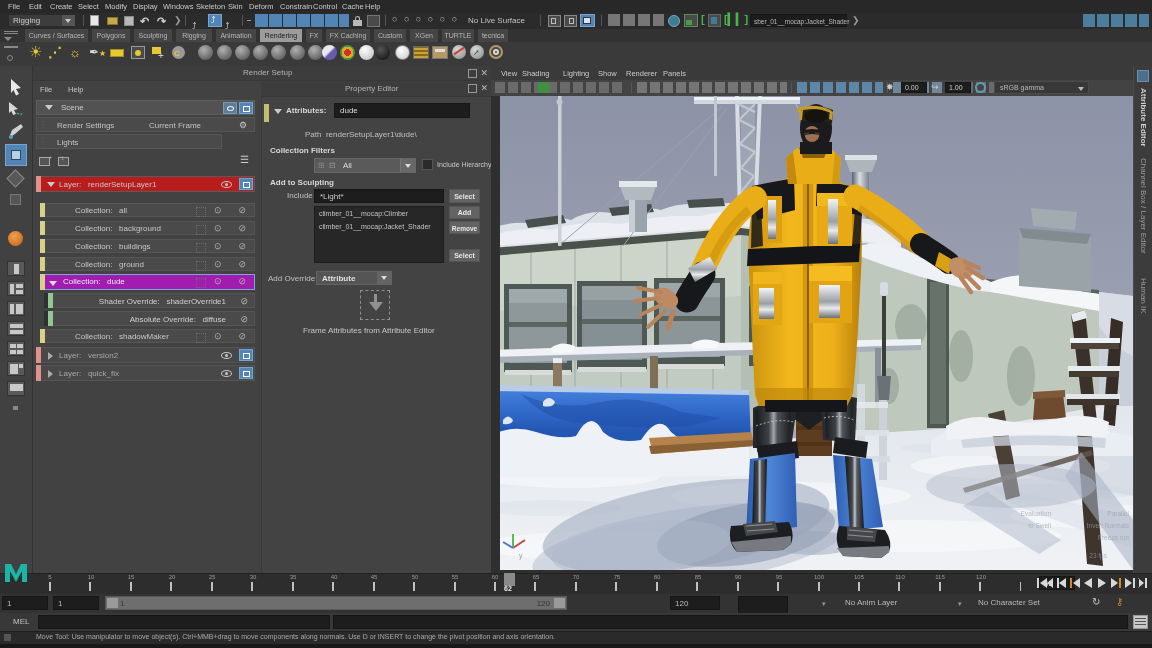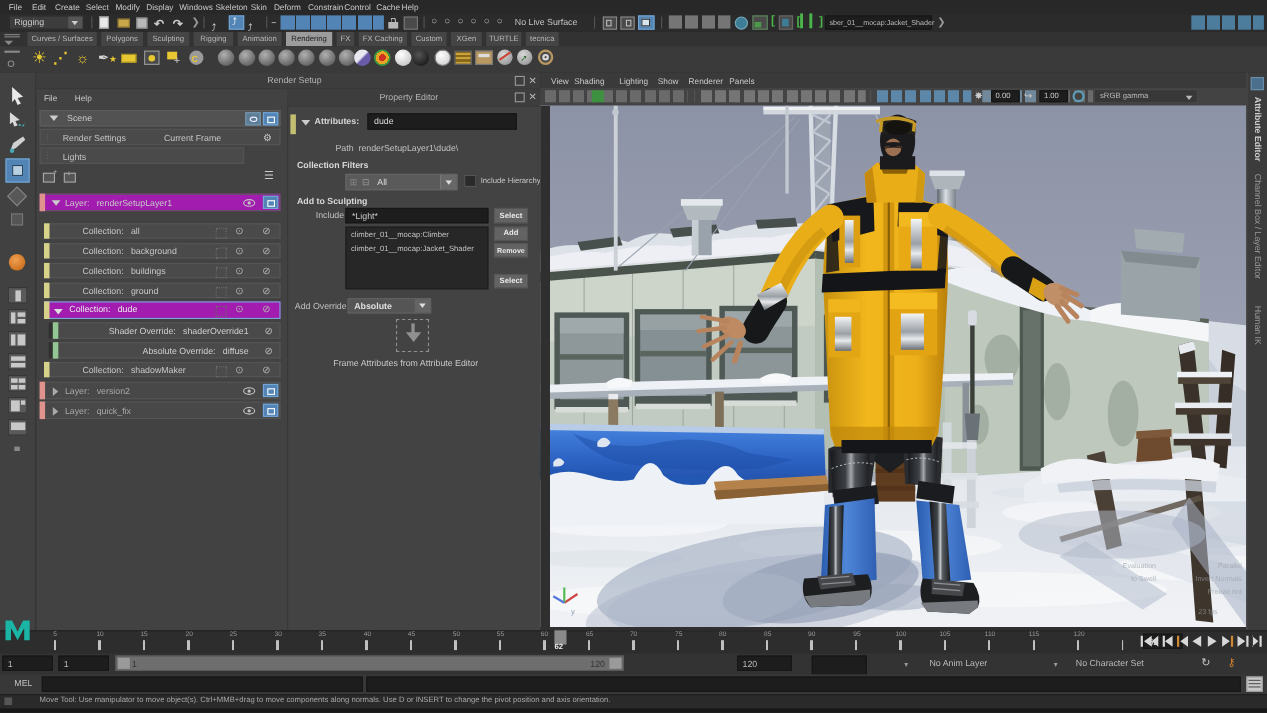--- a/index.html
+++ b/index.html
@@ -263,21 +263,21 @@
 </div>
 
 <div class="abs" style="left:39px;top:157px;width:11px;height:9px;border:1px solid #a8a8a8;background:#555;">
         <div style="position:absolute;right:-3px;top:-4px;color:#bbb;font-size:6px;">+</div>
       </div>
 <div class="abs" style="left:58px;top:157px;width:11px;height:9px;border:1px solid #a8a8a8;background:#555;">
         <div style="position:absolute;left:2px;top:-4px;color:#bbb;font-size:7px;">↓</div>
       </div>
 <div class="abs" style="left:240px;top:154px;color:#ccc;font-size:10px;">☰</div>
 
-<div class="abs" style="left:36px;top:176px;width:219px;height:16px;background:#a21caf;border:1px solid #5a5a5a;">
+<div class="abs" style="left:36px;top:176px;width:219px;height:16px;background:#b91c1c;border:1px solid #5a5a5a;">
   <div class="abs" style="left:-1px;top:-1px;width:5px;height:16px;background:#e0938c;"></div>
   <div class="abs" style="left:10px;top:5px;width:0;height:0;border-left:4px solid transparent;border-right:4px solid transparent;border-top:5px solid #ccc;"></div>
   <div class="abs" style="left:22px;top:3px;color:#c8c8c8;font-size:8px;">Layer:&nbsp;&nbsp; renderSetupLayer1</div>
   <div class="eye" style="left:184px;top:4px;"></div>
   <div class="abs" style="left:202px;top:1px;width:14px;height:12px;background:#5285b5;border:1px solid #74a6d4;">
           <div style="position:absolute;left:3px;top:3px;width:7px;height:6px;border:1px solid #fff;"></div>
         </div>
 </div>
 </div>
 <div id="collections">
@@ -383,21 +383,21 @@
 <div class="abs" style="left:314px;top:206px;width:130px;height:57px;background:#272727;border:1px solid #1d1d1d;">
   <div class="abs" style="left:4px;top:3px;color:#c4c4c4;font-size:7px;">climber_01__mocap:Climber</div>
   <div class="abs" style="left:4px;top:16px;color:#c4c4c4;font-size:7px;">climber_01__mocap:Jacket_Shader</div>
 </div>
 <div class="abs btn" style="left:449px;top:206px;width:31px;height:13px;font-size:7px;padding-top:2px;">Add</div>
 <div class="abs btn" style="left:449px;top:221px;width:31px;height:13px;font-size:6.5px;padding-top:3px;">Remove</div>
 <div class="abs btn" style="left:449px;top:249px;width:31px;height:13px;font-size:7px;padding-top:2px;">Select</div>
 
 <div class="abs" style="left:268px;top:274px;color:#c0c0c0;font-size:8px;">Add Override</div>
 <div class="abs" style="left:316px;top:271px;width:76px;height:14px;background:#555;border:1px solid #626262;">
-  <div class="abs" style="left:5px;top:2px;color:#e0e0e0;font-size:8px;font-weight:bold;">Absolute</div>
+  <div class="abs" style="left:5px;top:2px;color:#e0e0e0;font-size:8px;font-weight:bold;">Attribute</div>
   <div class="abs" style="right:0;top:0;width:14px;height:12px;background:#646464;">
           <div style="position:absolute;left:4px;top:4px;width:0;height:0;border-left:3px solid transparent;border-right:3px solid transparent;border-top:4px solid #ddd;"></div>
         </div>
 </div>
 
 <div class="abs" style="left:360px;top:290px;width:30px;height:30px;border:1px dashed #909090;">
   <div style="position:absolute;left:13px;top:3px;width:3px;height:10px;background:#909090;"></div>
   <div style="position:absolute;left:8px;top:11px;width:0;height:0;border-left:7px solid transparent;border-right:7px solid transparent;border-top:9px solid #909090;"></div>
 </div>
 <div class="abs" style="left:303px;top:326px;color:#c8c8c8;font-size:8px;">Frame Attributes from Attribute Editor</div>

